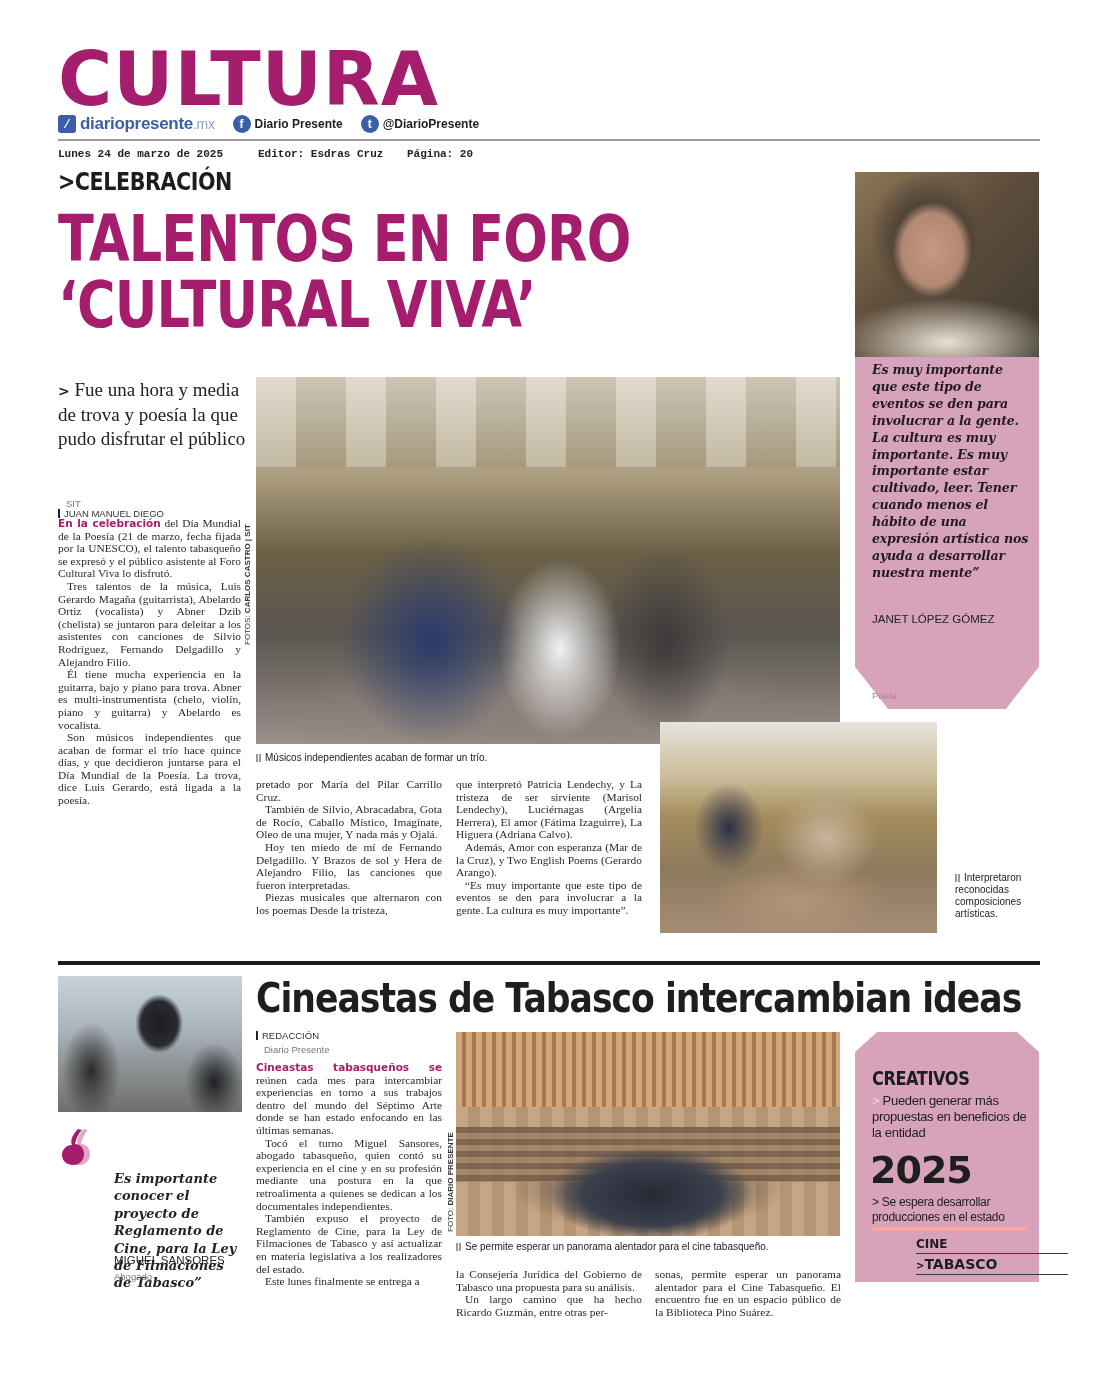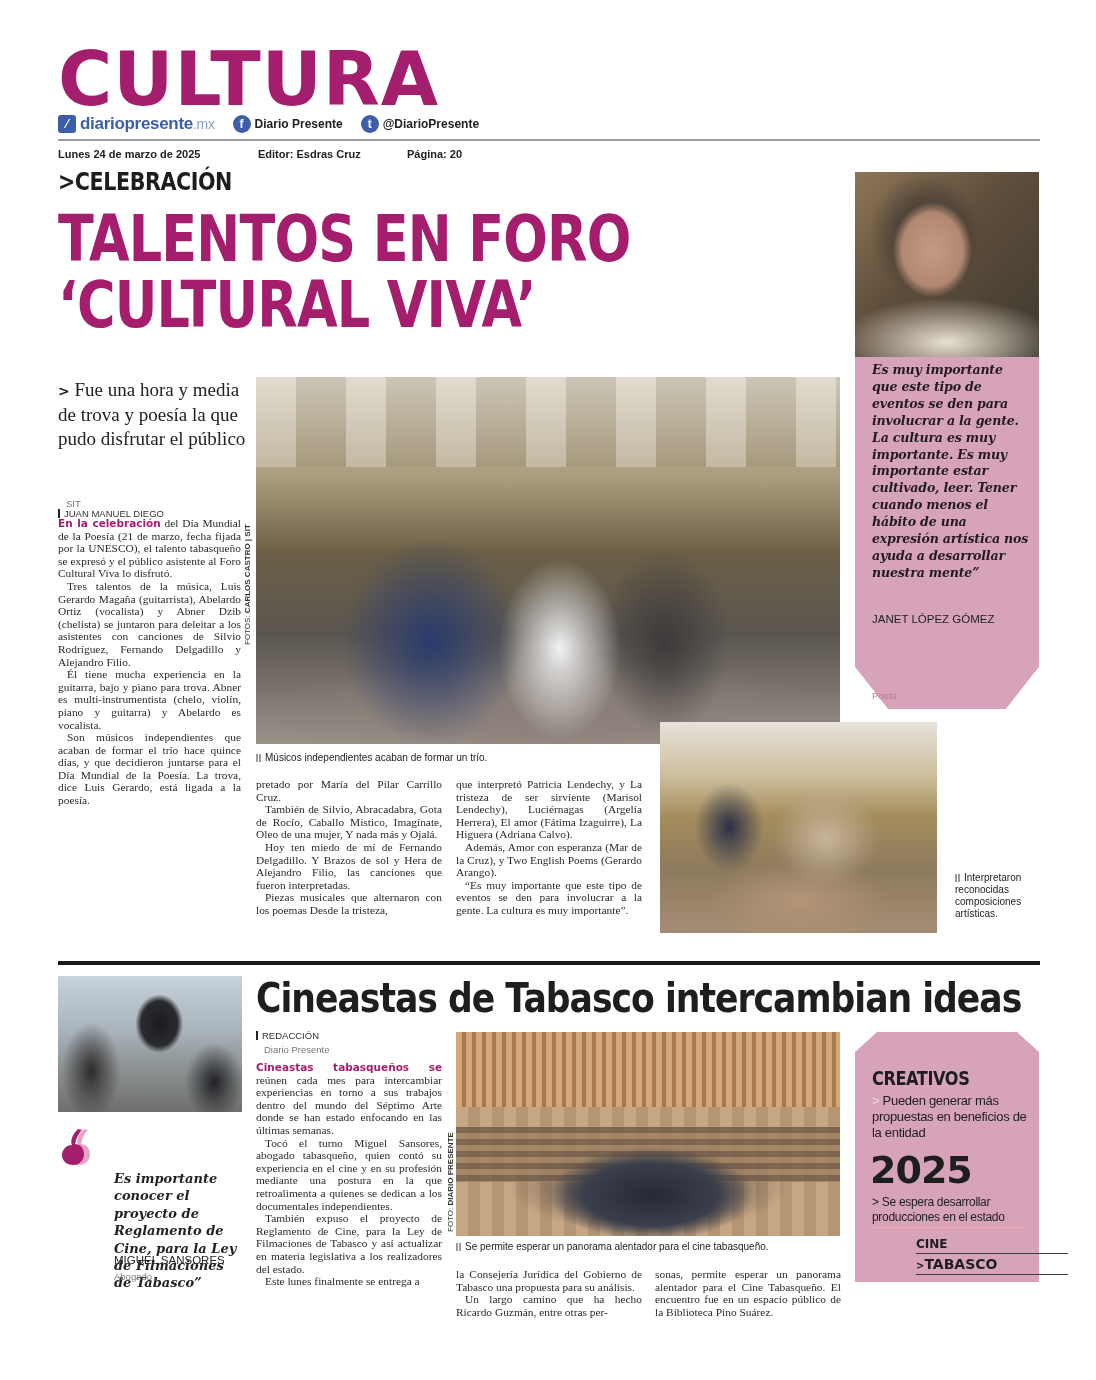--- a/index.html
+++ b/index.html
@@ -8,21 +8,21 @@
   .abs { position: absolute; }
 
   
   .section-title { left: 58px; top: 42px; font-family: "DejaVu Sans", sans-serif; font-weight: bold; font-size: 74px; line-height: 74px; color: #a51e6e; letter-spacing: 1px; }
   .social { left: 58px; top: 113px; height: 22px; display: flex; align-items: center; gap: 18px; font-family: "Liberation Sans", sans-serif; font-size: 12px; font-weight: bold; color: #222; }
   .social .item { display: flex; align-items: center; gap: 4px; }
   .social .site { color: #3c5ea8; font-size: 17px; font-weight: bold; letter-spacing: -0.3px; }
   .social .site .tld { font-weight: normal; color: #8d9dc4; font-size: 14px; }
   .icon-box { width: 18px; height: 18px; border-radius: 3px; display: inline-flex; align-items: center; justify-content: center; color: #fff; font-size: 12px; font-weight: bold; }
   .rule-top { left: 58px; top: 139px; width: 982px; height: 2px; background: #9c9c9c; }
-  .metarow { top: 148px; font-family: Liberation Sans, sans-serif; font-size: 11px; font-weight: bold; color: #222; }
+  .metarow { top: 148px; font-family: Liberation Mono, monospace; font-size: 11px; font-weight: bold; color: #222; }
 
   .kicker { left: 58px; top: 168px; font-family: "DejaVu Sans", sans-serif; font-weight: bold; font-size: 24px; color: #1d1d1d; letter-spacing: -0.5px; transform: scaleX(0.86); transform-origin: left; }
   .headline { left: 58px; top: 206px; width: 790px; font-family: "DejaVu Sans", sans-serif; font-weight: bold; font-size: 64px; line-height: 66px; color: #a51e6e; letter-spacing: -1px; transform: scaleX(0.82); transform-origin: left top; white-space: nowrap; }
 
   
   .deck { left: 58px; top: 378px; width: 195px; font-family: "Liberation Serif", serif; font-size: 19px; line-height: 24px; color: #222; }
   .deck .arr { font-family: "DejaVu Sans", sans-serif; font-weight: bold; font-size: 14px; }
   .byline { left: 58px; top: 508px; font-family: "Liberation Sans", sans-serif; font-size: 9.5px; color: #333; text-transform: uppercase; }
   .byline .bar { display: inline-block; width: 2px; height: 9px; background: #222; margin-right: 4px; vertical-align: -1px; }
   .byline-sub { left: 66px; top: 498px; font-family: "Liberation Sans", sans-serif; font-size: 9.5px; color: #777; }
@@ -93,21 +93,21 @@
   .photo-lib .shelves { position: absolute; left: 0; top: 95px; width: 100%; height: 55px;
     background: repeating-linear-gradient(180deg, #6e5846 0 6px, #9d8061 6px 12px); opacity: 0.8; }
   .photo-lib .people { position: absolute; left: 60px; top: 100px; width: 270px; height: 104px;
     background: radial-gradient(ellipse 50% 60% at 50% 60%, #262a35 0%, #3b3f4b 50%, transparent 75%); }
 
   .side-box { left: 855px; top: 1032px; width: 184px; height: 250px; background: #d6a3bb;
     clip-path: polygon(12% 0, 88% 0, 100% 8%, 100% 100%, 0 100%, 0 8%); }
   .sb-title { left: 872px; top: 1067px; font-family: "DejaVu Sans", sans-serif; font-weight: bold; font-size: 19px; color: #1e1e1e; transform: scaleX(0.85); transform-origin: left; letter-spacing: -0.5px; }
   .sb-text { left: 872px; top: 1093px; width: 160px; font-family: "Liberation Sans", sans-serif; font-size: 13px; line-height: 16px; color: #1e1e1e; letter-spacing: -0.3px; }
   .sb-big { left: 870px; top: 1148px; font-family: "DejaVu Sans", sans-serif; font-weight: bold; font-size: 38px; line-height: 44px; color: #1e1e1e; letter-spacing: -1px; }
-  .sb-text2 { left: 872px; top: 1195px; width: 155px; font-family: "Liberation Sans", sans-serif; font-size: 12px; line-height: 15px; color: #1e1e1e; border-bottom: 1px solid #fca5a5; padding-bottom: 2px; letter-spacing: -0.3px; }
+  .sb-text2 { left: 872px; top: 1195px; width: 155px; font-family: "Liberation Sans", sans-serif; font-size: 12px; line-height: 15px; color: #1e1e1e; border-bottom: 4px solid #fca5a5; padding-bottom: 2px; letter-spacing: -0.3px; }
   .sb-tag { left: 916px; width: 152px; font-family: "DejaVu Sans", sans-serif; font-weight: bold; font-size: 12px; line-height: 17px; color: #1e1e1e; border-bottom: 1px solid #3a3a3a; transform-origin: left; }
   .sb-tag2 { font-size: 14px; }
 </style>
 </head>
 <body>
 
 <div class="abs section-title">CULTURA</div>
 
 <div class="abs social">
   <div class="item">

